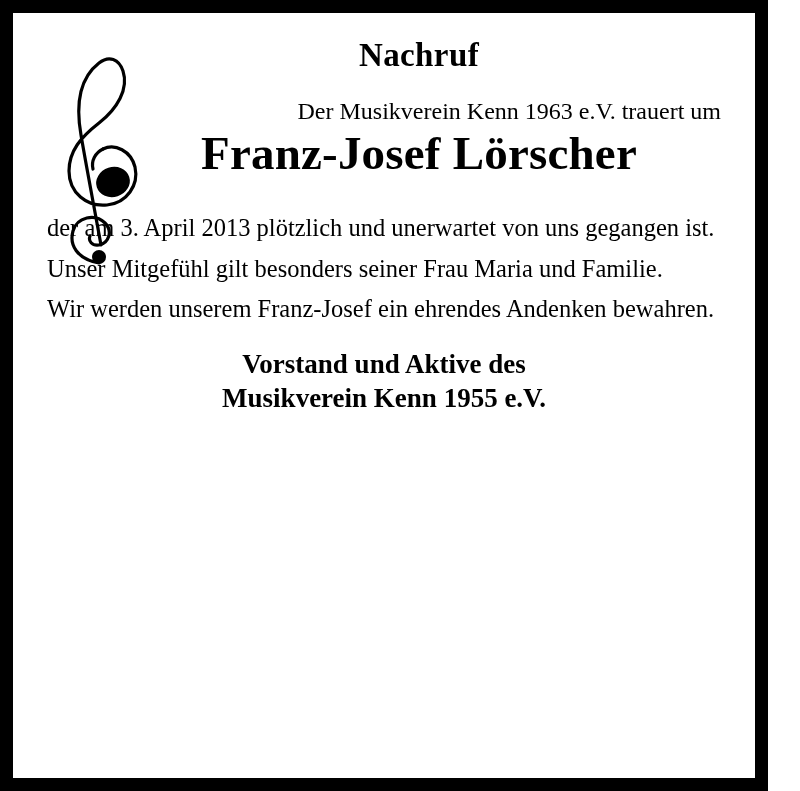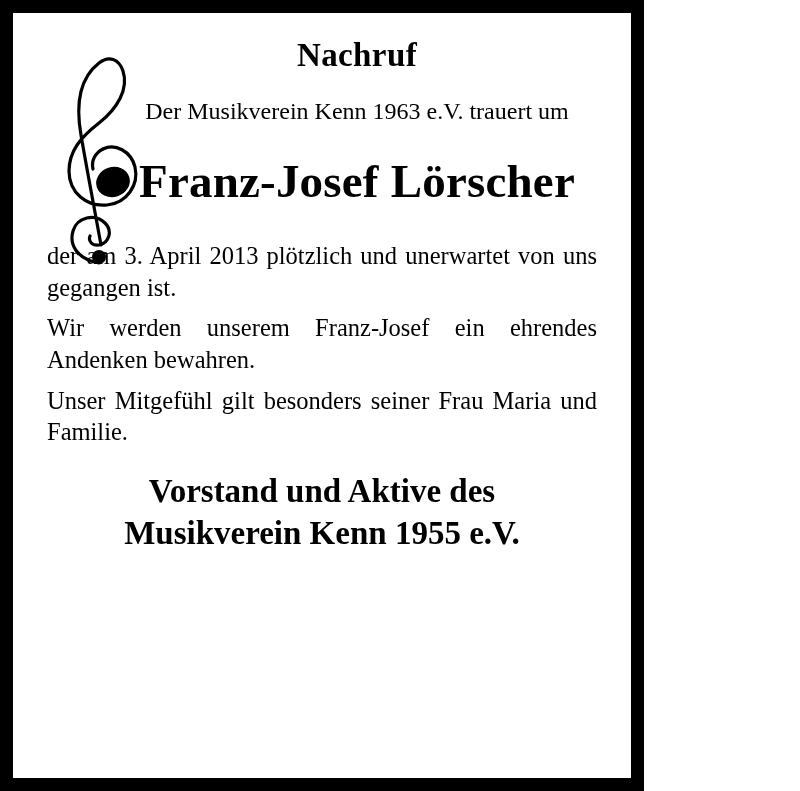--- a/index.html
+++ b/index.html
@@ -9,21 +9,21 @@
   }
   body {
     width: 800px;
     height: 791px;
     font-family: "Liberation Serif", serif;
     color: #000000;
     overflow: hidden;
   }
   .obituary {
     box-sizing: border-box;
-    width: 644px;
+    width: 768px;
     height: 791px;
     background: #ffffff;
     border: 13px solid #000000;
     padding: 18px 34px 10px 34px;
     position: relative;
   }
   .clef {
     position: absolute;
     left: 34px;
     top: 18px;
@@ -38,41 +38,41 @@
     font-size: 33px;
     font-weight: bold;
     letter-spacing: 0.4px;
     line-height: 1.1;
     margin-top: 6px;
   }
   .subtitle {
     font-size: 24px;
     margin-top: 24px;
     line-height: 1.2;
+    text-align: right;
   }
   .name {
     font-size: 47px;
     font-weight: bold;
-    margin-top: 28px;
     letter-spacing: 0.2px;
     line-height: 1.15;
   }
   .body-text {
     margin-top: 32px;
     font-size: 24.5px;
     line-height: 1.29;
     text-align: justify;
   }
   .body-text p {
     margin: 0 0 9px 0;
   }
   .signature {
     margin-top: 22px;
     text-align: center;
-    font-size: 33px;
+    font-size: 27px;
     font-weight: bold;
     line-height: 1.28;
   }
   .sig-line { display: block; }
 </style>
 </head>
 <body>
 
 <div class="obituary">
 
@@ -101,22 +101,22 @@
   </div>
 
   <div class="head">
     <div class="title">Nachruf</div>
     <div class="subtitle">Der Musikverein Kenn 1963 e.V. trauert um</div>
     <div class="name">Franz-Josef Lörscher</div>
   </div>
 
   <div class="body-text">
     <p>der am 3. April 2013 plötzlich und unerwartet von uns gegangen ist.</p>
+    <p>Unser Mitgefühl gilt besonders seiner Frau Maria und Familie.</p>
     <p>Wir werden unserem Franz-Josef ein ehrendes Andenken bewahren.</p>
-    <p>Unser Mitgefühl gilt besonders seiner Frau Maria und Familie.</p>
   </div>
 
   <div class="signature">
     <span class="sig-line">Vorstand und Aktive des</span>
     <span class="sig-line">Musikverein Kenn 1955 e.V.</span>
   </div>
 
 </div>
 
 </body></html>

